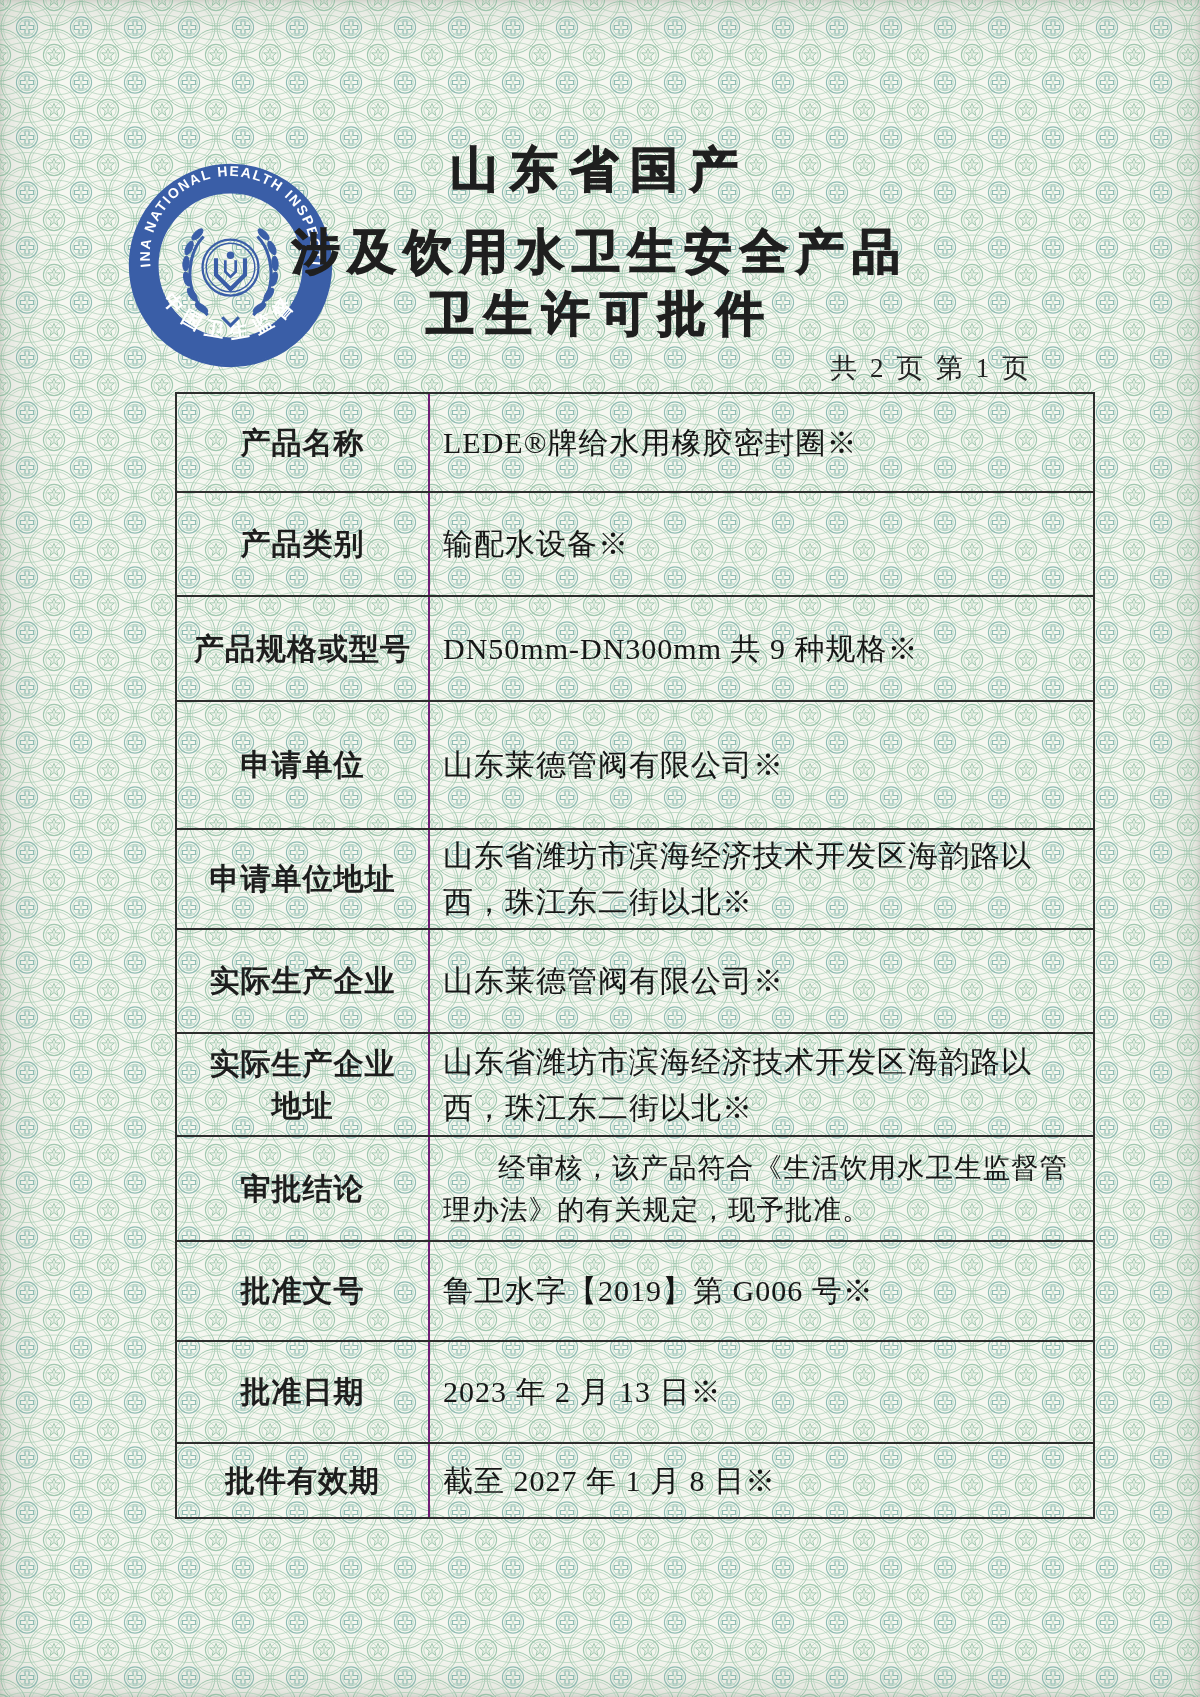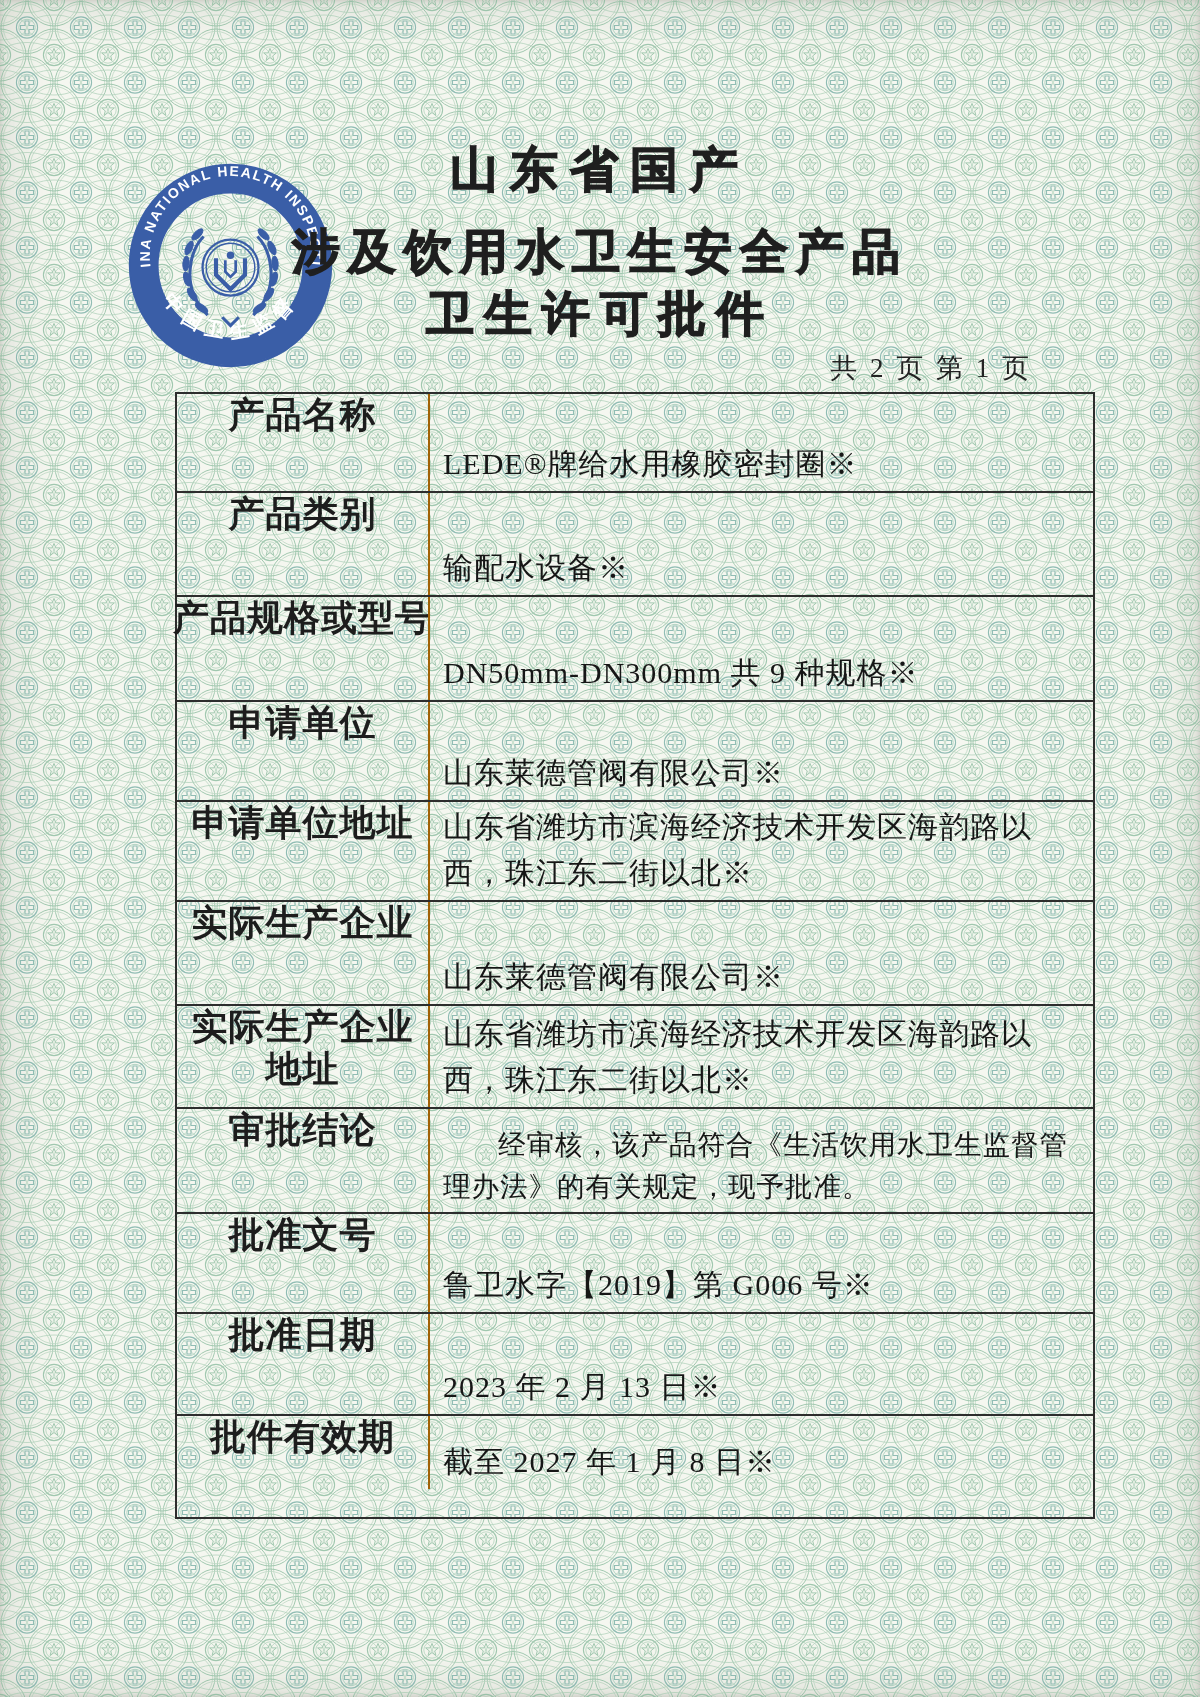--- a/index.html
+++ b/index.html
@@ -26,27 +26,27 @@
   .seal{position:absolute;left:127px;top:162px;width:207px;height:207px;}
   .cert-table{
     position:absolute;left:175px;top:392px;width:920px;height:1127px;
     border:2px solid #2d2d2d;box-sizing:border-box;
     display:flex;flex-direction:column;
   }
   .row{display:flex;box-sizing:border-box;border-top:2px solid #2d2d2d;}
   .row:first-child{border-top:none;}
   .cell-label{
     width:251px;flex:0 0 251px;box-sizing:border-box;
-    display:flex;flex-direction:column;align-items:center;justify-content:flex-start;
-    font-weight:700;font-size:36px;line-height:42px;letter-spacing:1px;
+    display:flex;flex-direction:column;align-items:center;justify-content:center;
+    font-weight:700;font-size:30px;line-height:42px;letter-spacing:1px;
     text-align:center;white-space:nowrap;
   }
   .cell-value{
-    flex:1;box-sizing:border-box;border-left:2px solid #a16207;
-    display:flex;flex-direction:column;justify-content:flex-end;
+    flex:1;box-sizing:border-box;border-left:2px solid #701a75;
+    display:flex;flex-direction:column;justify-content:center;
     padding:4px 14px 4px 13px;
     font-family:"Liberation Serif",serif;font-size:30px;line-height:46px;
     letter-spacing:1px;color:#161616;
   }
   .cell-value.conclusion{font-size:27.5px;line-height:42px;}
   .cell-value.conclusion .val{text-indent:2em;}
 </style>
 </head>
 <body>
 
@@ -160,21 +160,21 @@
 
       <div class="row" style="height:105px">
         <div class="cell-label">
             <span>产品规格或型号</span>
           </div>
         <div class="cell-value">
             <span class="val">DN50mm-DN300mm 共 9 种规格※</span>
           </div>
       </div>
 
-      <div class="row" style="height:100px">
+      <div class="row" style="height:128px">
         <div class="cell-label">
             <span>申请单位</span>
           </div>
         <div class="cell-value">
             <span class="val">山东莱德管阀有限公司※</span>
           </div>
       </div>
 
       <div class="row" style="height:100px">
         <div class="cell-label">

